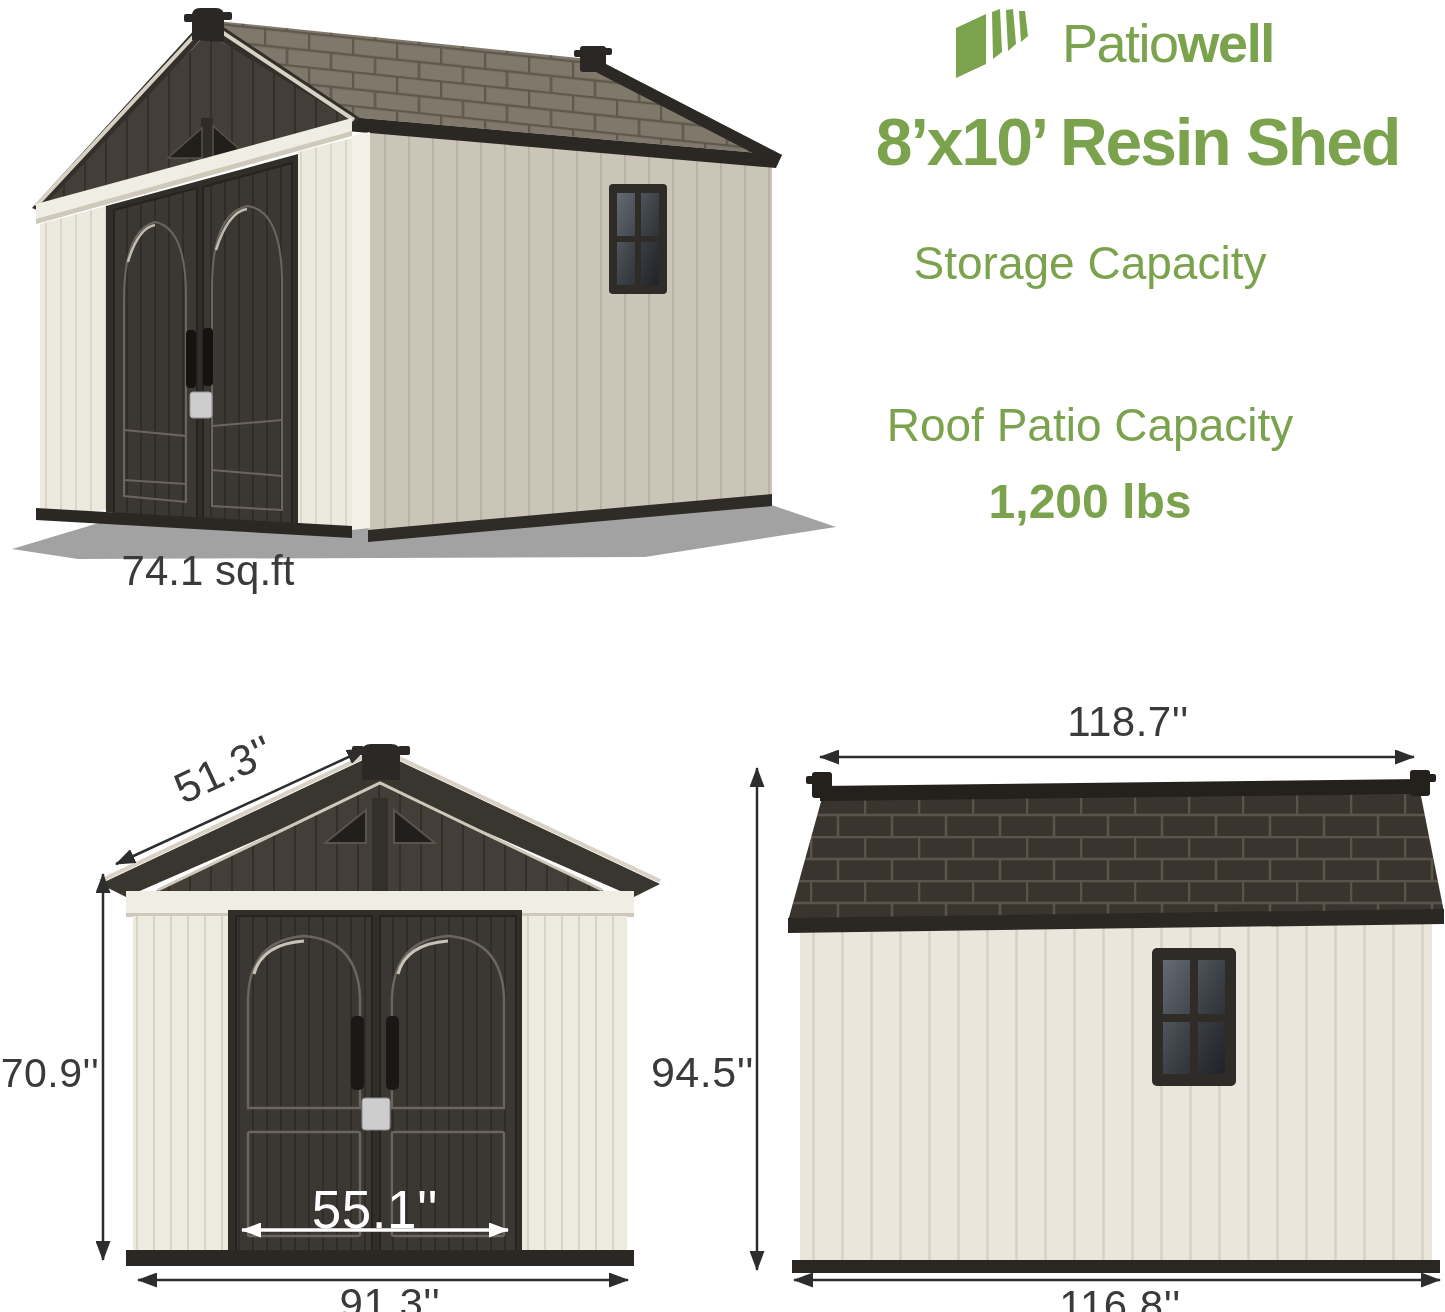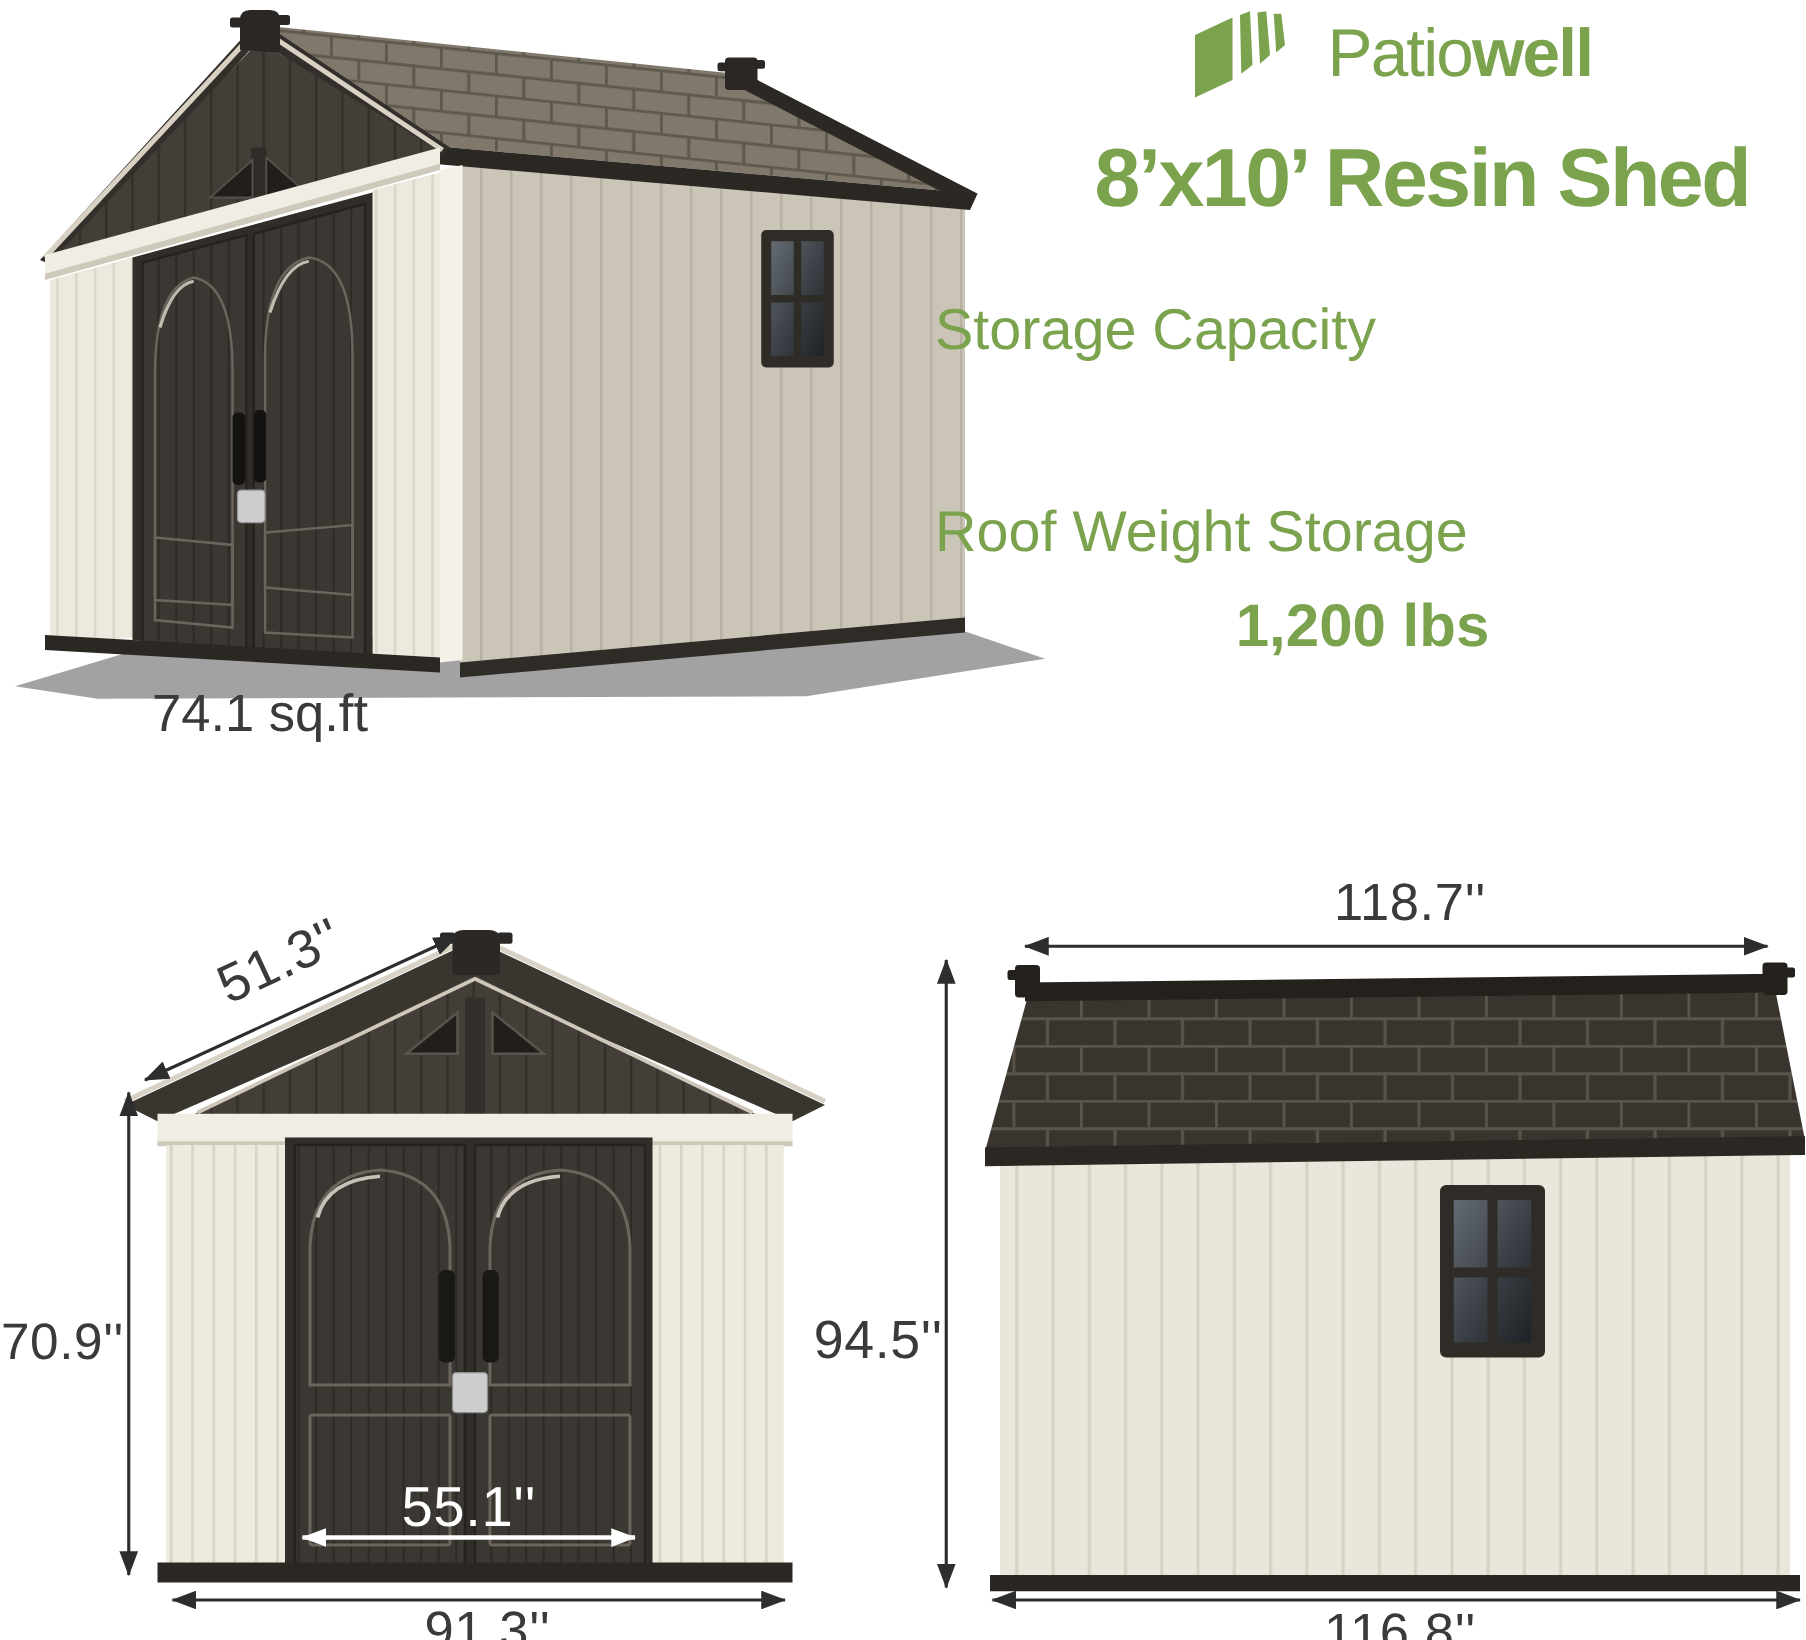--- a/index.html
+++ b/index.html
@@ -5,41 +5,41 @@
   html,body{margin:0;padding:0;background:#ffffff;}
   #canvas{
     position:relative;width:1445px;height:1312px;background:#ffffff;overflow:hidden;
     font-family:"Liberation Sans",sans-serif;
   }
   svg.scene{position:absolute;left:0;top:0;}
   .dim{
     position:absolute;font:400 42px/1.15 "Liberation Sans",sans-serif;
     color:#3a3a3a;text-align:center;white-space:nowrap;letter-spacing:0.5px;
   }
-  .dim.white{color:#ffffff;font-size:45px;}
+  .dim.white{color:#ffffff;font-size:53px;}
   .dim.rot{transform:rotate(-25deg);transform-origin:center center;}
   .caption{
     position:absolute;font:400 42px/1.1 "Liberation Sans",sans-serif;
     color:#3a3a3a;text-align:center;white-space:nowrap;
   }
   .logo{
     position:absolute;left:948px;top:6px;display:flex;align-items:flex-start;gap:10px;
   }
   .logo .word{
     font:400 54px/1.3 "Liberation Sans",sans-serif;letter-spacing:-1.5px;
     color:var(--green,#7ba34e);margin-top:2px;
   }
   .logo .word b{font-weight:700;}
   .headline{
     position:absolute;left:830px;top:108px;width:615px;text-align:center;
     font:800 66px/1.05 "Liberation Sans",sans-serif;letter-spacing:-2px;
     color:var(--green,#7ba34e);white-space:nowrap;
   }
   .spec-label{
-    position:absolute;left:748px;width:630px;text-align:left;
+    position:absolute;left:775px;width:630px;text-align:center;
     font:500 46px/1.1 "Liberation Sans",sans-serif;color:var(--green,#7ba34e);white-space:nowrap;
   }
   .spec-value{
     position:absolute;left:775px;width:630px;text-align:center;
     font:700 48px/1.1 "Liberation Sans",sans-serif;color:var(--green,#7ba34e);white-space:nowrap;
   }
 </style>
 </head>
 <body>
 
@@ -221,21 +221,21 @@
       <path d="M44,6 L52,3 L54,46 L45,53 Z" fill="#7ba34e"></path>
       <path d="M58,4 L65,3 L68,38 L60,45 Z" fill="#7ba34e"></path>
       <path d="M71,5 L77,5 L80,30 L73,36 Z" fill="#7ba34e"></path>
     </svg>
     <div class="word"><span>Patio</span><b>well</b></div>
   </div>
 
   <div class="headline">8’x10’ Resin Shed</div>
 
   <div class="spec-label" style="top:238px">Storage Capacity</div>
-  <div class="spec-label" style="top:400px">Roof Weight Storage</div>
+  <div class="spec-label" style="top:400px">Roof Patio Capacity</div>
   <div class="spec-value" style="top:476px">1,200 lbs</div>
 
   <div class="caption" style="left:118px;top:548px;width:180px">74.1 sq.ft</div>
 
   <div class="dim" style="left:0px;top:1050px;width:100px;font-size:41px">70.9''</div>
   <div class="dim rot" style="left:149px;top:745px;width:150px;font-size:43px">51.3''</div>
   <div class="dim white" style="left:300px;top:1180px;width:150px">55.1''</div>
   <div class="dim" style="left:315px;top:1280px;width:150px">91.3''</div>
 
   <div class="dim" style="left:1043px;top:698px;width:170px">118.7''</div>

